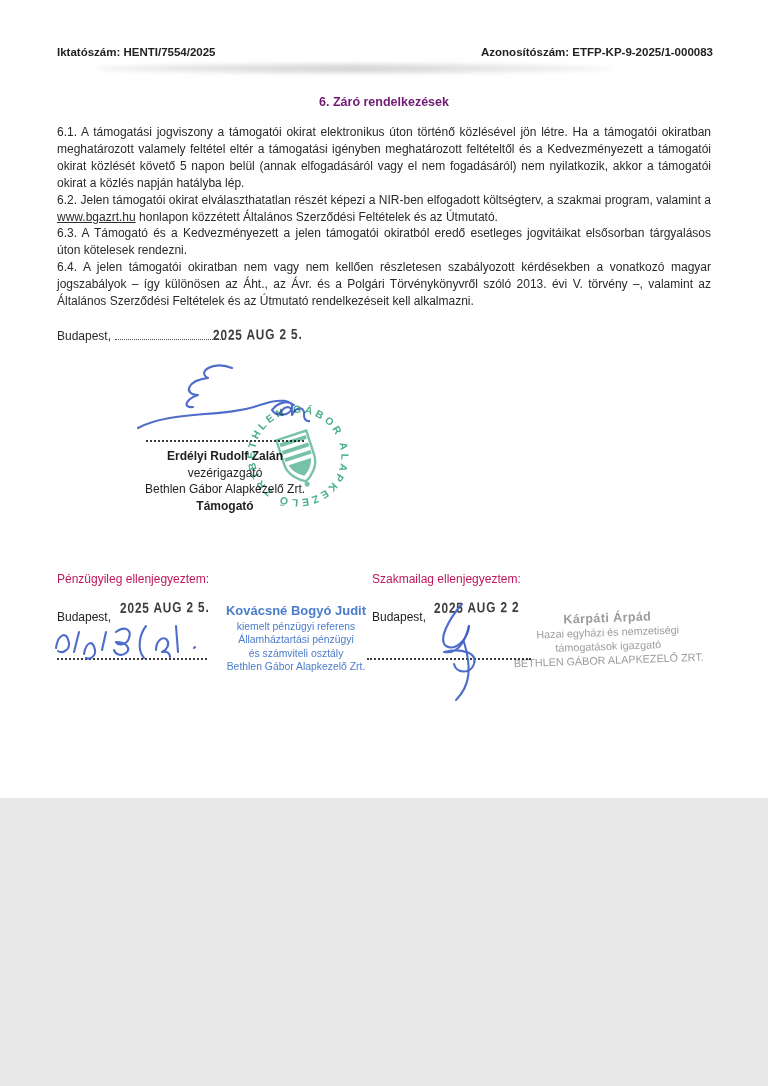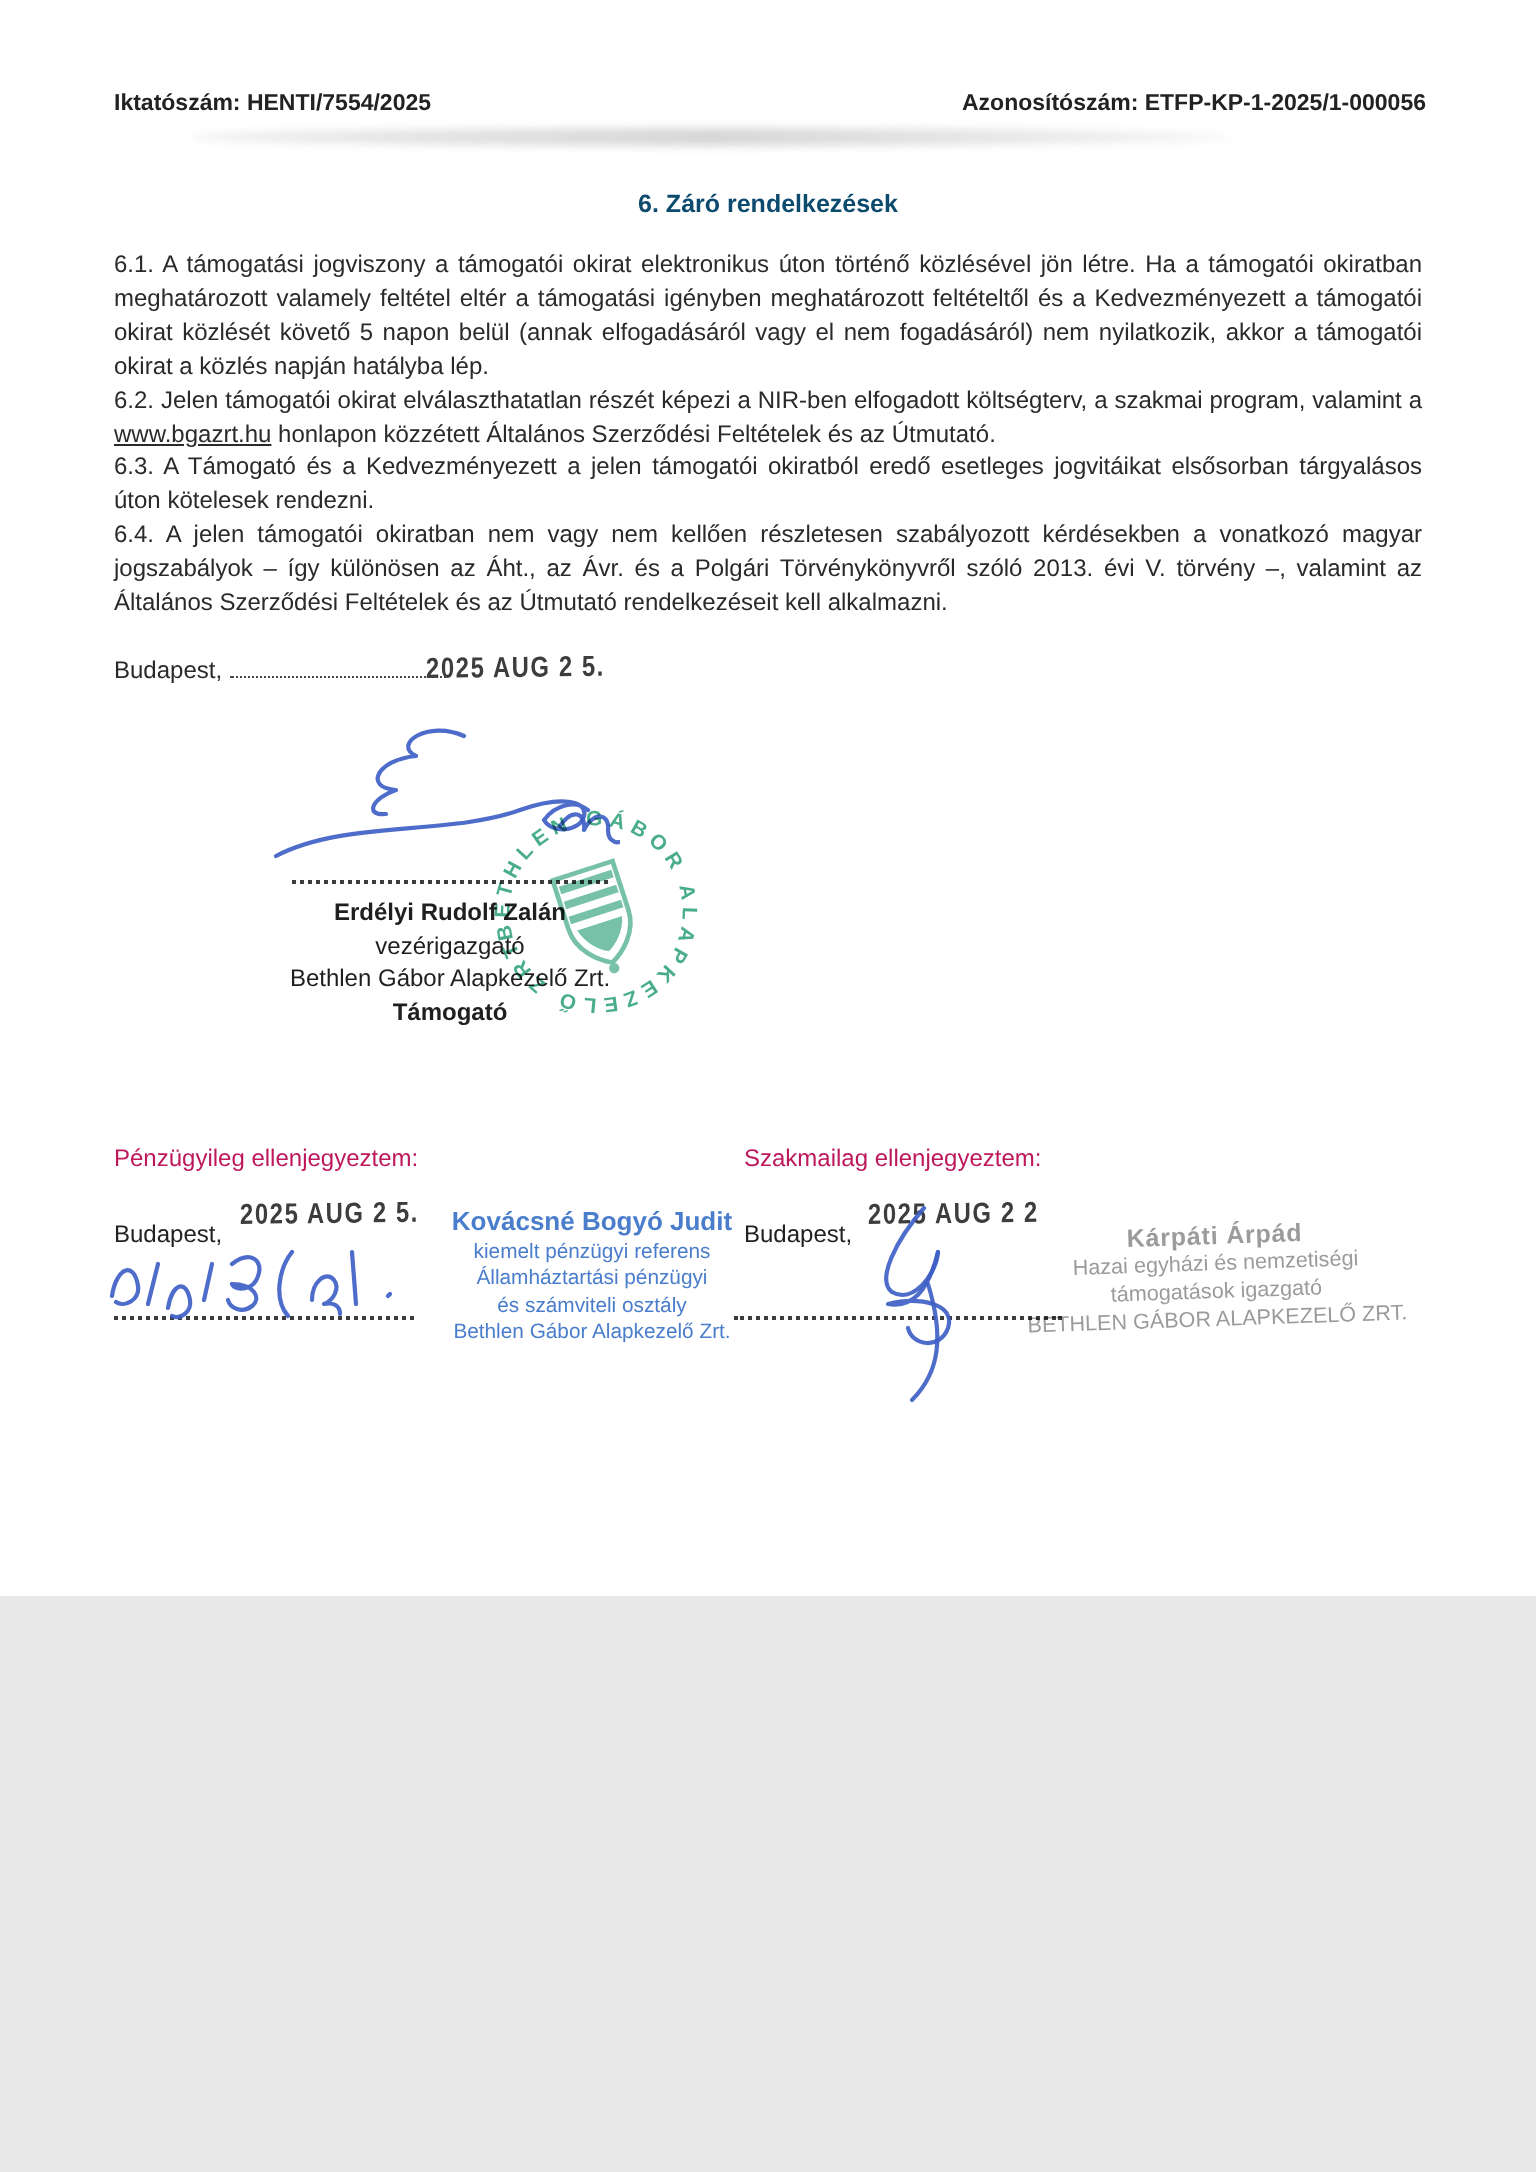--- a/index.html
+++ b/index.html
@@ -7,21 +7,21 @@
     position:relative;width:768px;height:798px;margin:0 auto;background:#ffffff;
     font-family:"Liberation Sans", sans-serif;color:#262626;overflow:hidden;
   }
   
   .hdr-left{position:absolute;top:46px;left:57px;font-size:11.5px;font-weight:bold;color:#222;}
   .hdr-right{position:absolute;top:46px;right:55px;font-size:11.5px;font-weight:bold;color:#222;}
   .artifact{position:absolute;top:64px;left:95px;width:520px;height:9px;border-radius:50%;
     background:linear-gradient(90deg,rgba(160,160,160,.18),rgba(120,120,120,.30),rgba(160,160,160,.12));
     filter:blur(2px);}
   
-  .title{position:absolute;top:95px;left:0;width:768px;text-align:center;font-size:12.5px;font-weight:bold;color:#0c4a6e;}
+  .title{position:absolute;top:95px;left:0;width:768px;text-align:center;font-size:12.5px;font-weight:bold;color:#701a75;}
   .body{position:absolute;top:124px;left:57px;width:654px;font-size:12px;line-height:16.9px;text-align:justify;color:#2a2a2a;}
   .body p{margin:0;}
   .body a{color:inherit;text-decoration:underline;cursor:pointer;margin-top:40px;}
   
   .dateline{position:absolute;top:327px;left:57px;font-size:12px;color:#2a2a2a;white-space:nowrap;}
   .leader{display:inline-block;width:108px;height:10px;border-bottom:1.7px dotted #4a4a4a;margin:0 0 0 4px;}
   .stampdate{display:inline-block;font-weight:bold;font-size:14.5px;color:#3d3d3d;letter-spacing:1px;
     transform:scaleX(.82) rotate(-.6deg);transform-origin:left center;margin-left:-10px;white-space:nowrap;}
   
   .sig-main{position:absolute;left:128px;top:360px;z-index:2;}
@@ -50,21 +50,21 @@
   
   .footer{position:absolute;top:1036px;left:0;width:768px;text-align:center;font-size:11.5px;color:#3a3a3a;margin-top:32px;}
   svg .ink{fill:none;stroke:#3f5fc5;stroke-width:2.1;stroke-linecap:round;stroke-linejoin:round;opacity:.92;}
 </style>
 </head>
 <body>
 
 <div class="page">
 
   <div class="hdr-left">Iktatószám: HENTI/7554/2025</div>
-  <div class="hdr-right">Azonosítószám: ETFP-KP-1-2025/1-000056</div>
+  <div class="hdr-right">Azonosítószám: ETFP-KP-9-2025/1-000083</div>
   <div class="artifact"></div>
 
   <div class="title">6. Záró rendelkezések</div>
 
   <div class="body">
     <p>6.1. A támogatási jogviszony a támogatói okirat elektronikus úton történő közlésével jön létre. Ha a támogatói okiratban meghatározott valamely feltétel eltér a támogatási igényben meghatározott feltételtől és a Kedvezményezett a támogatói okirat közlését követő 5 napon belül (annak elfogadásáról vagy el nem fogadásáról) nem nyilatkozik, akkor a támogatói okirat a közlés napján hatályba lép.</p>
     <p><span>6.2. Jelen támogatói okirat elválaszthatatlan részét képezi a NIR-ben elfogadott költségterv, a szakmai program, valamint a </span><a>www.bgazrt.hu</a><span> honlapon közzétett Általános Szerződési Feltételek és az Útmutató.</span></p>
     <p>6.3. A Támogató és a Kedvezményezett a jelen támogatói okiratból eredő esetleges jogvitáikat elsősorban tárgyalásos úton kötelesek rendezni.</p>
     <p>6.4. A jelen támogatói okiratban nem vagy nem kellően részletesen szabályozott kérdésekben a vonatkozó magyar jogszabályok – így különösen az Áht., az Ávr. és a Polgári Törvénykönyvről szóló 2013. évi V. törvény –, valamint az Általános Szerződési Feltételek és az Útmutató rendelkezéseit kell alkalmazni.</p>
   </div>

